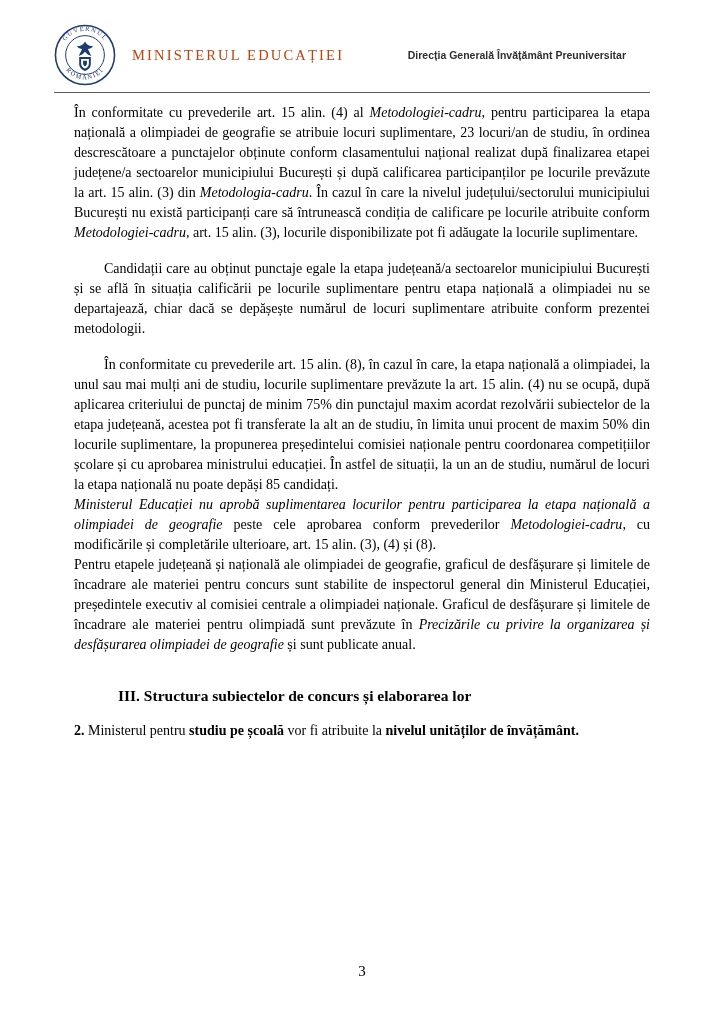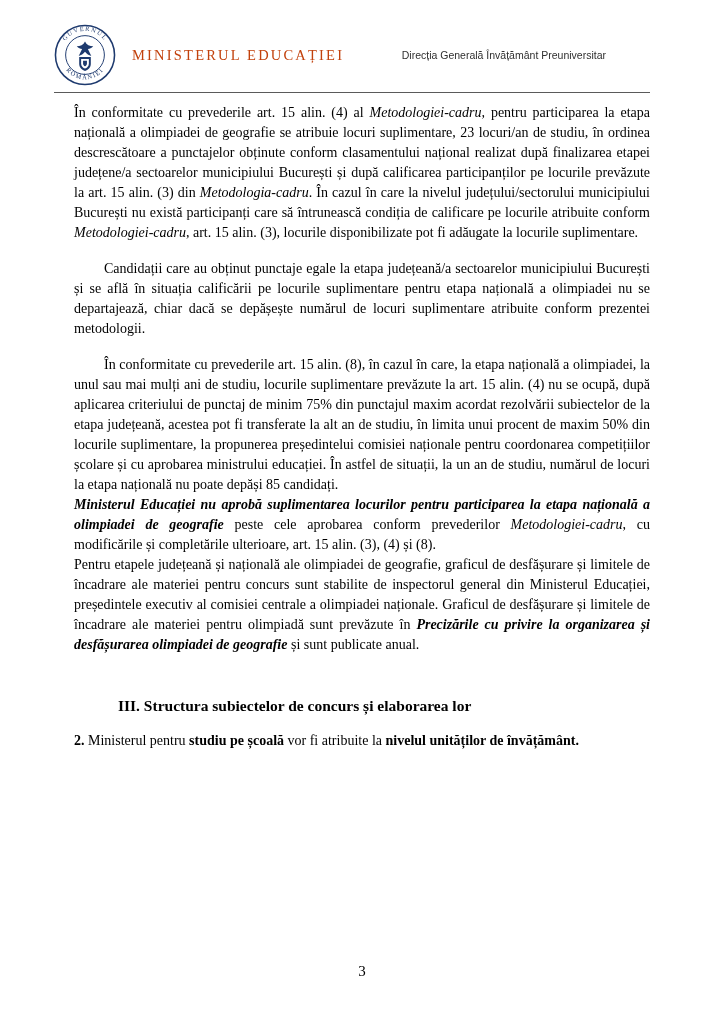--- a/index.html
+++ b/index.html
@@ -26,43 +26,43 @@
   .logo-wrap { flex: 0 0 auto; width: 62px; height: 62px; }
   .ministry {
     margin-left: 16px;
     font-size: 14.5px;
     letter-spacing: 2.2px;
     color: #c2410c;
     white-space: nowrap;
   }
   .department {
     margin-left: auto;
-    margin-right: 44px;
+    margin-right: 24px;
     font-family: "Liberation Sans", sans-serif;
-    font-weight: normal;
+    font-weight: bold;
     font-size: 10.5px;
     color: #2f2f2f;
     white-space: nowrap;
   }
   
   .doc-body { margin-top: 10px; }
   .para {
     text-align: justify;
     font-size: 14px;
     line-height: 20px;
   }
   .indent { text-indent: 30px; margin-top: 16px; }
   .it { font-style: italic; }
   .b  { font-weight: bold; }
-  .bi { font-weight: bold; font-style: italic; }
+  .bi { font-weight: normal; font-style: italic; }
   .section-heading {
     font-weight: bold;
     font-size: 15.5px;
     line-height: 26px;
-    margin-top: 38px;
+    margin-top: 28px;
     margin-bottom: 12px;
     padding-left: 44px;
   }
   .numbered { margin-top: 2px; }
   
   .page-number {
     position: absolute;
     left: 0; right: 0;
     bottom: 44px;
     text-align: center;

